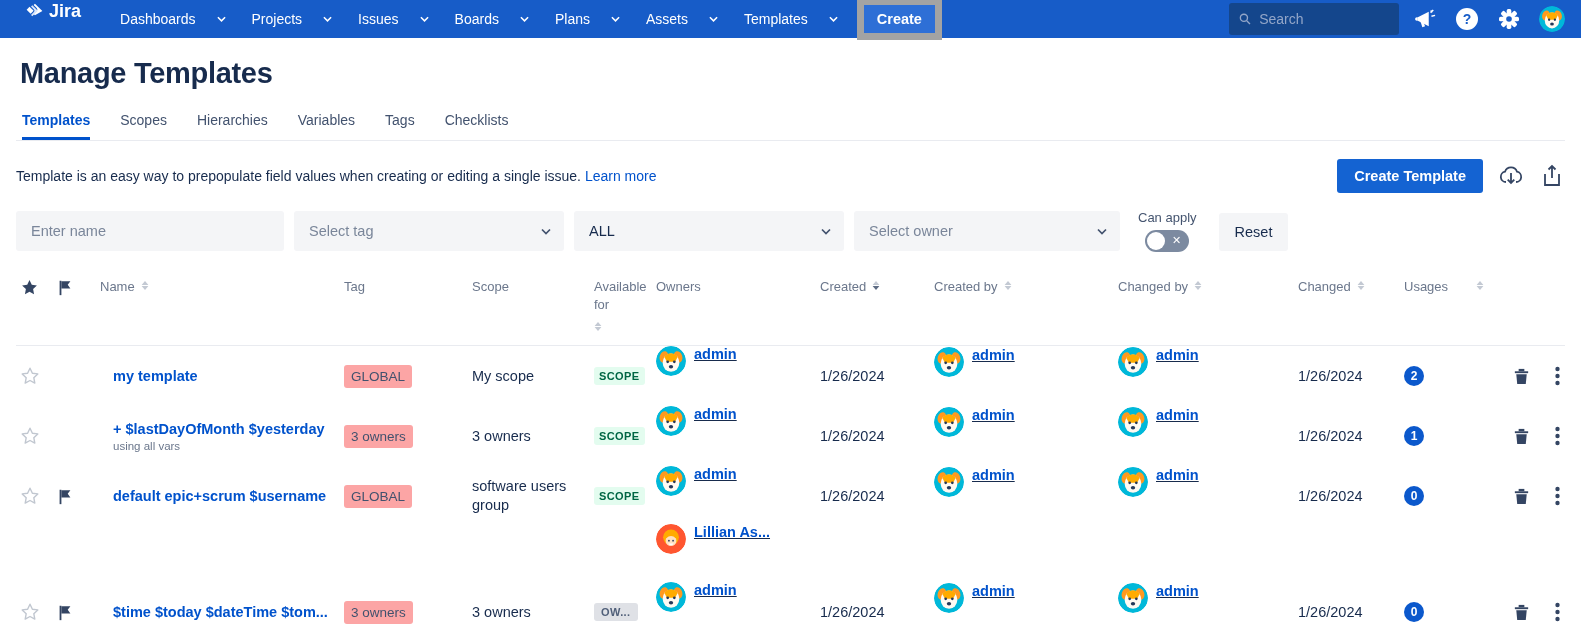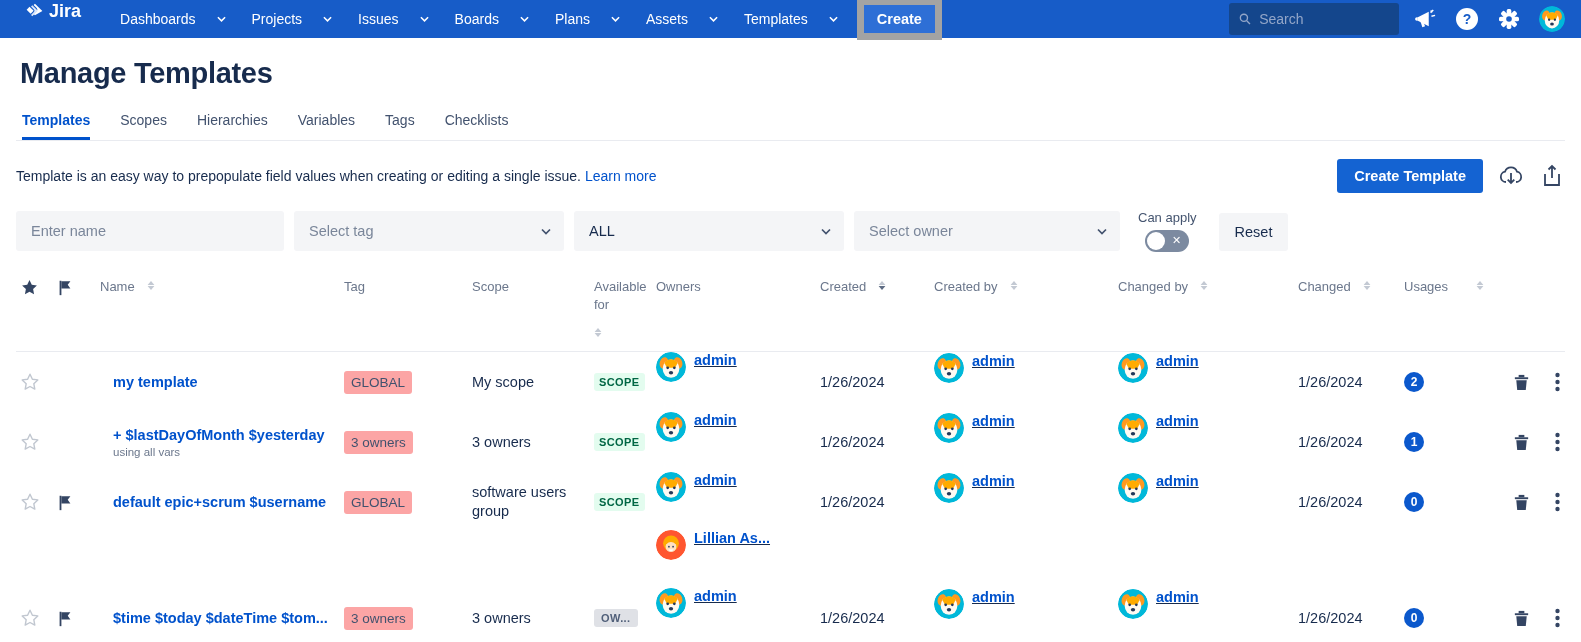--- a/index.html
+++ b/index.html
@@ -46,21 +46,21 @@
   .toggle { width:44px; height:22px; border-radius:11px; background:#7c8aa0; position:relative; cursor:pointer; }
   .toggle .knob { position:absolute; left:2px; top:2px; width:18px; height:18px; border-radius:50%; background:#fff; }
   .toggle .off-x { position:absolute; right:8px; top:3.5px; color:#fff; font-size:11px; font-weight:700; }
   .reset-btn { height:38px; margin-top:1px; padding:0 16px; background:#f4f5f7; border:none; border-radius:3px;
     font-size:14.5px; color:#172b4d; cursor:pointer; font-family:inherit; margin-left:4px; }
 
   
   .tbl { margin-top:16px; --cols:40px 36px 252px 128px 122px 62px 164px 114px 184px 180px 106px 94px 1fr; }
   .thead { display:grid; grid-template-columns:var(--cols); align-items:start; padding:10px 0 14px;
     border-bottom:1px solid #e9ebf0; color:#6b778c; font-size:13px; }
-  .th { display:flex; align-items:flex-start; gap:12px; line-height:1.35; cursor:pointer; }
+  .th { display:flex; align-items:flex-start; gap:6px; line-height:1.35; cursor:pointer; }
   .trow { display:grid; grid-template-columns:var(--cols); align-items:start; }
   .cell { min-height:60px; display:flex; align-items:center; font-size:14.5px; }
   .cell.wrapcell { line-height:1.3; padding-right:10px; }
   .cell.col { flex-direction:column; align-items:flex-start; justify-content:center; }
   .owners-cell { flex-direction:column; align-items:stretch; justify-content:flex-start; }
   .owner { height:58px; display:flex; align-items:flex-start; gap:8px;text-decoration:underline; }
   .name-link { font-size:14.5px; font-weight:600; }
   .subtitle { font-size:11.5px; color:#6b778c; margin-top:3px; }
   .badge-tag { background:#fca5a5; color:#42526e; padding:4px 7px; font-size:13.5px; border-radius:3px; }
   .badge-scope { background:#e3fcef; color:#006644; font-weight:700; font-size:11px; padding:3px 5px; border-radius:3px; letter-spacing:.4px; }

